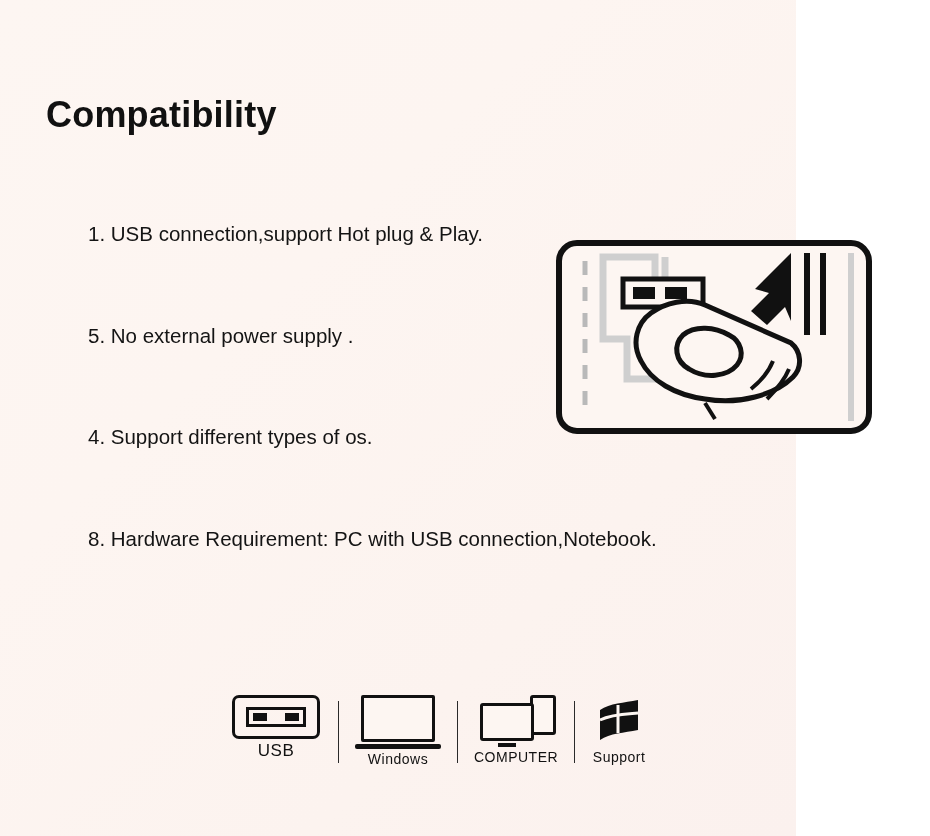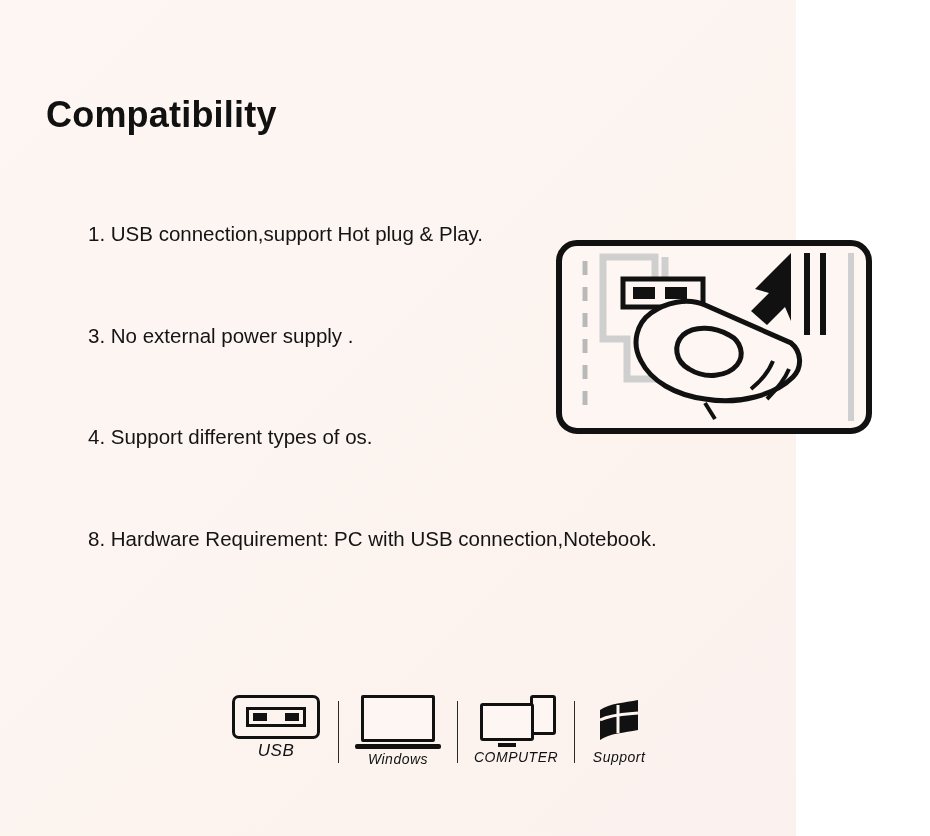--- a/index.html
+++ b/index.html
@@ -63,21 +63,20 @@
     width: 470px;
     height: 90px;
     display: flex;
     align-items: flex-start;
   }
   .badge {
     display: flex;
     flex-direction: column;
     align-items: center;
     justify-content: flex-start;
-    font-style: italic;
   }
   .badge-label {
     font-size: 17px;
     color: #111111;
     margin-top: 2px;
     letter-spacing: 0.5px;
   }
   .badge-label.small {
     font-size: 14px;
   }
@@ -183,21 +182,21 @@
 </style>
 </head>
 <body>
 
 <div class="page">
 
   <div class="title">Compatibility</div>
 
   <div class="bullets">
     <div class="bullet">1. USB connection,support Hot plug &amp; Play.</div>
-    <div class="bullet">3. No external power supply .</div>
+    <div class="bullet">5. No external power supply .</div>
     <div class="bullet">4. Support different types of os.</div>
     <div class="bullet">8. Hardware Requirement: PC with USB connection,Notebook.</div>
   </div>
 
   <div class="illus">
     <svg width="318" height="196" viewBox="0 0 318 196" xmlns="http://www.w3.org/2000/svg">
       <rect x="4" y="4" width="310" height="188" rx="18" ry="18" fill="#fdf6f2" stroke="#111111" stroke-width="6"></rect>
 
       <line x1="30" y1="22" x2="30" y2="174" stroke="#b9b9b9" stroke-width="5" stroke-dasharray="14 12"></line>
 

